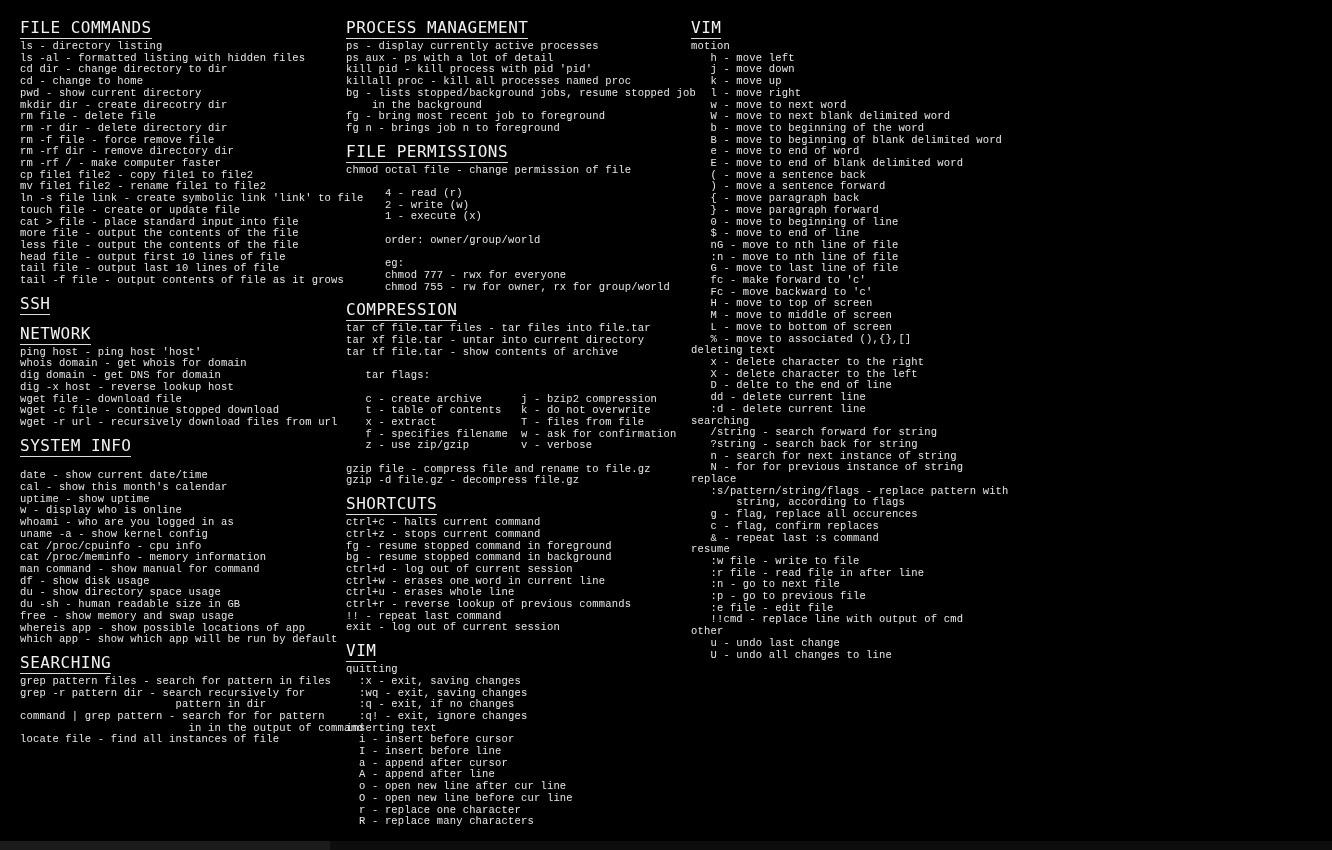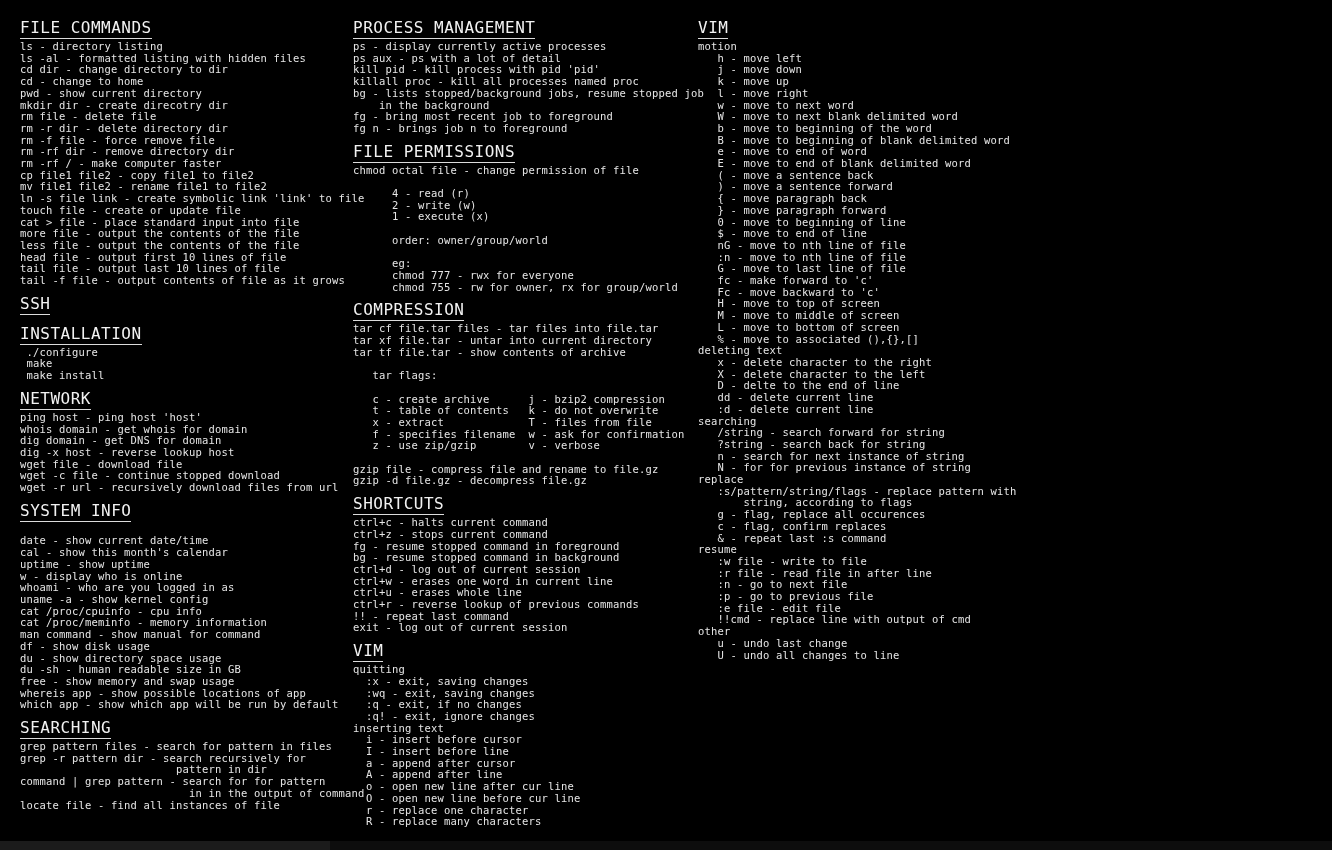--- a/index.html
+++ b/index.html
@@ -26,21 +26,21 @@
     left: 0;
     width: 1116px;
     display: flex;
     align-items: flex-start;
     padding-left: 13px;
   }
   .col {
     flex: 0 0 auto;
   }
   .col-1 { width: 326px; padding-left: 7px; }
-  .col-2 { width: 345px; padding-left: 0px; margin-left: 7px; }
+  .col-2 { width: 345px; padding-left: 0px; }
   .col-3 { width: 360px; padding-left: 0px; }
 
   .section {
     margin: 0 0 0 0;
   }
   h2.heading {
     font-family: "DejaVu Sans Mono", "Liberation Mono", monospace;
     font-size: 16px;
     font-weight: normal;
     letter-spacing: 0.5px;
@@ -51,20 +51,21 @@
     border-bottom: 1px solid #dcdcdc;
     color: #f2f2f2;
     white-space: pre;
   }
   .section + .section h2.heading {
     margin-top: 7px;
   }
   .lines {
     margin: 0;
     padding: 0;
+    font-family: Liberation Mono, monospace;
   }
   .line {
     font-size: 10.5px;
     line-height: 11.7px;
     white-space: pre;
     color: #e6e6e6;
     letter-spacing: 0.18px;
     margin: 0;
     padding: 0;
   }
@@ -117,28 +118,20 @@
             <div class="line">cat &gt; file - place standard input into file</div>
             <div class="line">more file - output the contents of the file</div>
             <div class="line">less file - output the contents of the file</div>
             <div class="line">head file - output first 10 lines of file</div>
             <div class="line">tail file - output last 10 lines of file</div>
             <div class="line">tail -f file - output contents of file as it grows</div>
           </div>
       </div>
       <div class="section">
         <h2 class="heading">SSH</h2>
-      </div>
-      <div class="section">
-        <h2 class="heading">INSTALLATION</h2>
-        <div class="lines">
-            <div class="line"> ./configure</div>
-            <div class="line"> make</div>
-            <div class="line"> make install</div>
-          </div>
       </div>
       <div class="section">
         <h2 class="heading">NETWORK</h2>
         <div class="lines">
             <div class="line">ping host - ping host 'host'</div>
             <div class="line">whois domain - get whois for domain</div>
             <div class="line">dig domain - get DNS for domain</div>
             <div class="line">dig -x host - reverse lookup host</div>
             <div class="line">wget file - download file</div>
             <div class="line">wget -c file - continue stopped download</div>

